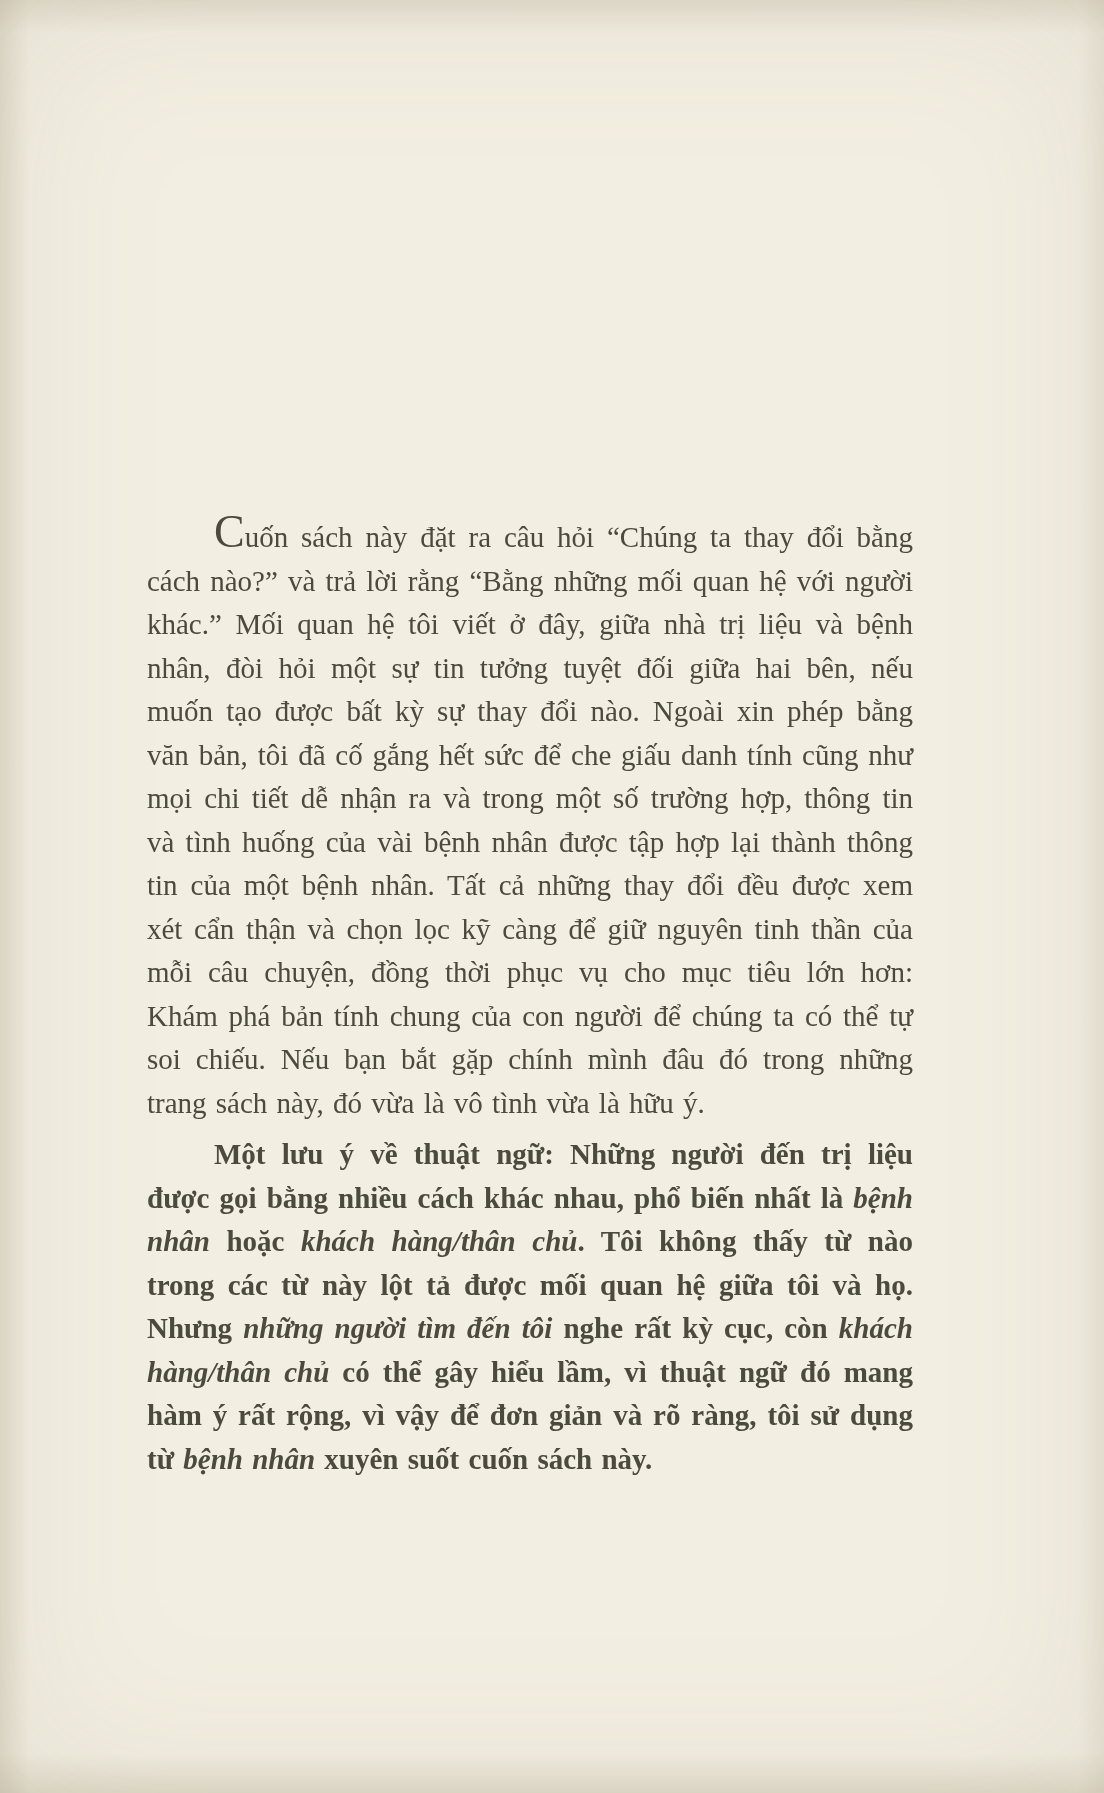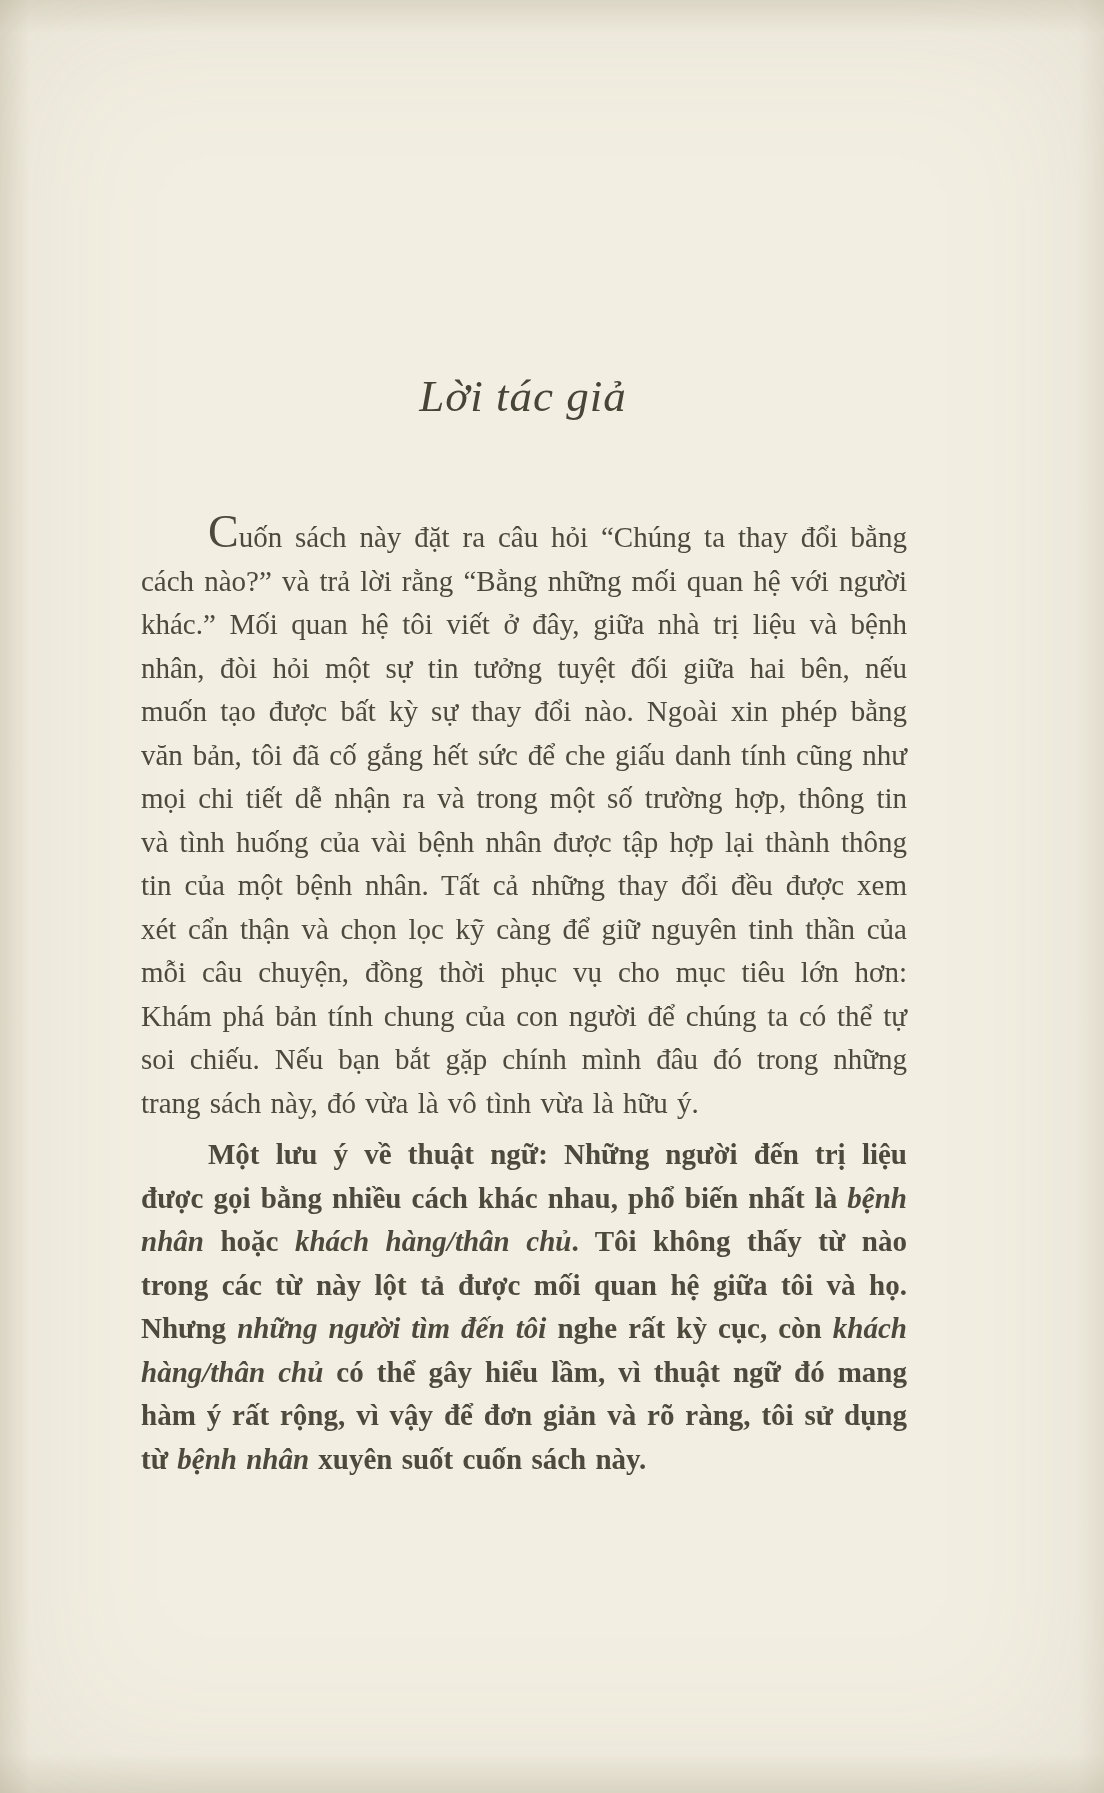--- a/index.html
+++ b/index.html
@@ -35,21 +35,21 @@
     text-align: center;
     font-style: italic;
     font-weight: normal;
     font-size: 45px;
     letter-spacing: 1px;
     color: #474536;
   }
   .text-block {
     position: absolute;
     top: 516px;
-    left: 141px;
+    left: 147px;
     width: 766px;
   }
   .para {
     margin: 0;
     font-size: 29px;
     line-height: 43.5px;
     text-align: justify;
     text-indent: 67px;
     word-spacing: 2px;
     color: #4c4a3b;
@@ -63,18 +63,17 @@
     line-height: 0;
   }
   .seg-italic {
     font-style: italic;
   }
 </style>
 </head>
 <body>
 
 <div class="page">
-  <h1 class="title">Lời tác giả</h1>
   <div class="text-block">
     <p class="para"><span class="initial">C</span><span>uốn sách này đặt ra câu hỏi “Chúng ta thay đổi bằng cách nào?” và trả lời rằng “Bằng những mối quan hệ với người khác.” Mối quan hệ tôi viết ở đây, giữa nhà trị liệu và bệnh nhân, đòi hỏi một sự tin tưởng tuyệt đối giữa hai bên, nếu muốn tạo được bất kỳ sự thay đổi nào. Ngoài xin phép bằng văn bản, tôi đã cố gắng hết sức để che giấu danh tính cũng như mọi chi tiết dễ nhận ra và trong một số trường hợp, thông tin và tình huống của vài bệnh nhân được tập hợp lại thành thông tin của một bệnh nhân. Tất cả những thay đổi đều được xem xét cẩn thận và chọn lọc kỹ càng để giữ nguyên tinh thần của mỗi câu chuyện, đồng thời phục vụ cho mục tiêu lớn hơn: Khám phá bản tính chung của con người để chúng ta có thể tự soi chiếu. Nếu bạn bắt gặp chính mình đâu đó trong những trang sách này, đó vừa là vô tình vừa là hữu ý.</span></p>
     <p class="para"><span>Một lưu ý về thuật ngữ: Những người đến trị liệu được gọi bằng nhiều cách khác nhau, phổ biến nhất là </span><span class="seg-italic">bệnh nhân</span><span> hoặc </span><span class="seg-italic">khách hàng/thân chủ</span><span>. Tôi không thấy từ nào trong các từ này lột tả được mối quan hệ giữa tôi và họ. Nhưng </span><span class="seg-italic">những người tìm đến tôi</span><span> nghe rất kỳ cục, còn </span><span class="seg-italic">khách hàng/thân chủ</span><span> có thể gây hiểu lầm, vì thuật ngữ đó mang hàm ý rất rộng, vì vậy để đơn giản và rõ ràng, tôi sử dụng từ </span><span class="seg-italic">bệnh nhân</span><span> xuyên suốt cuốn sách này.</span></p>
   </div>
 </div>
 
 </body></html>

